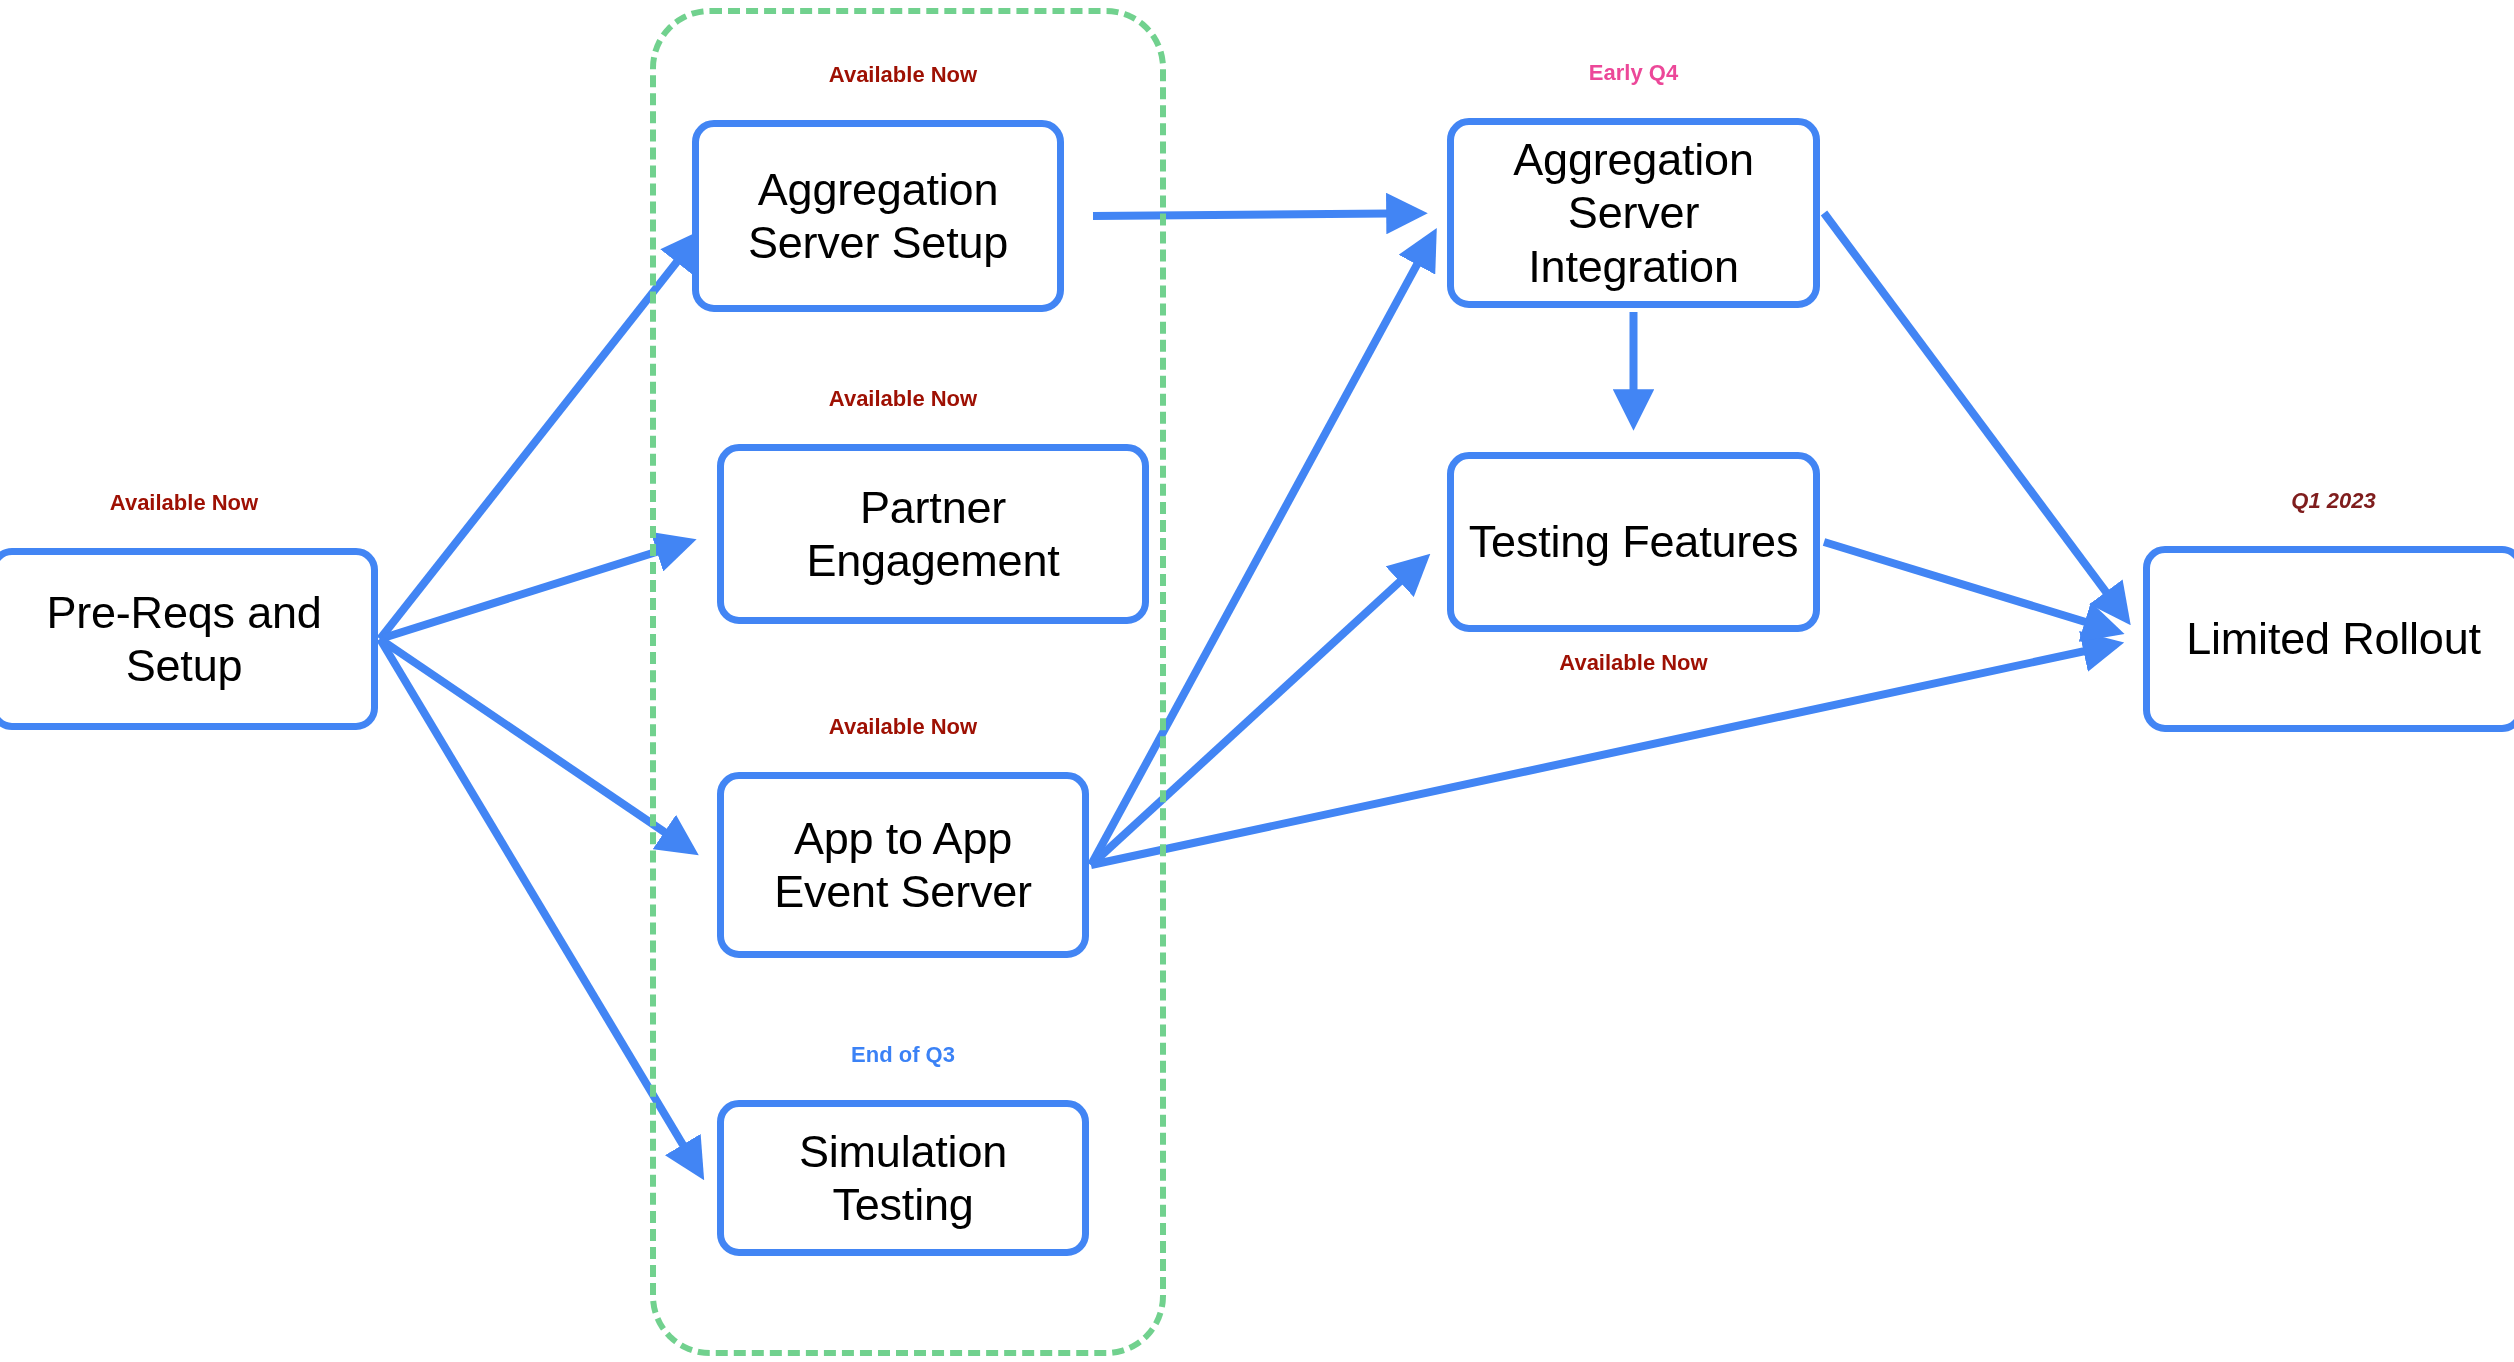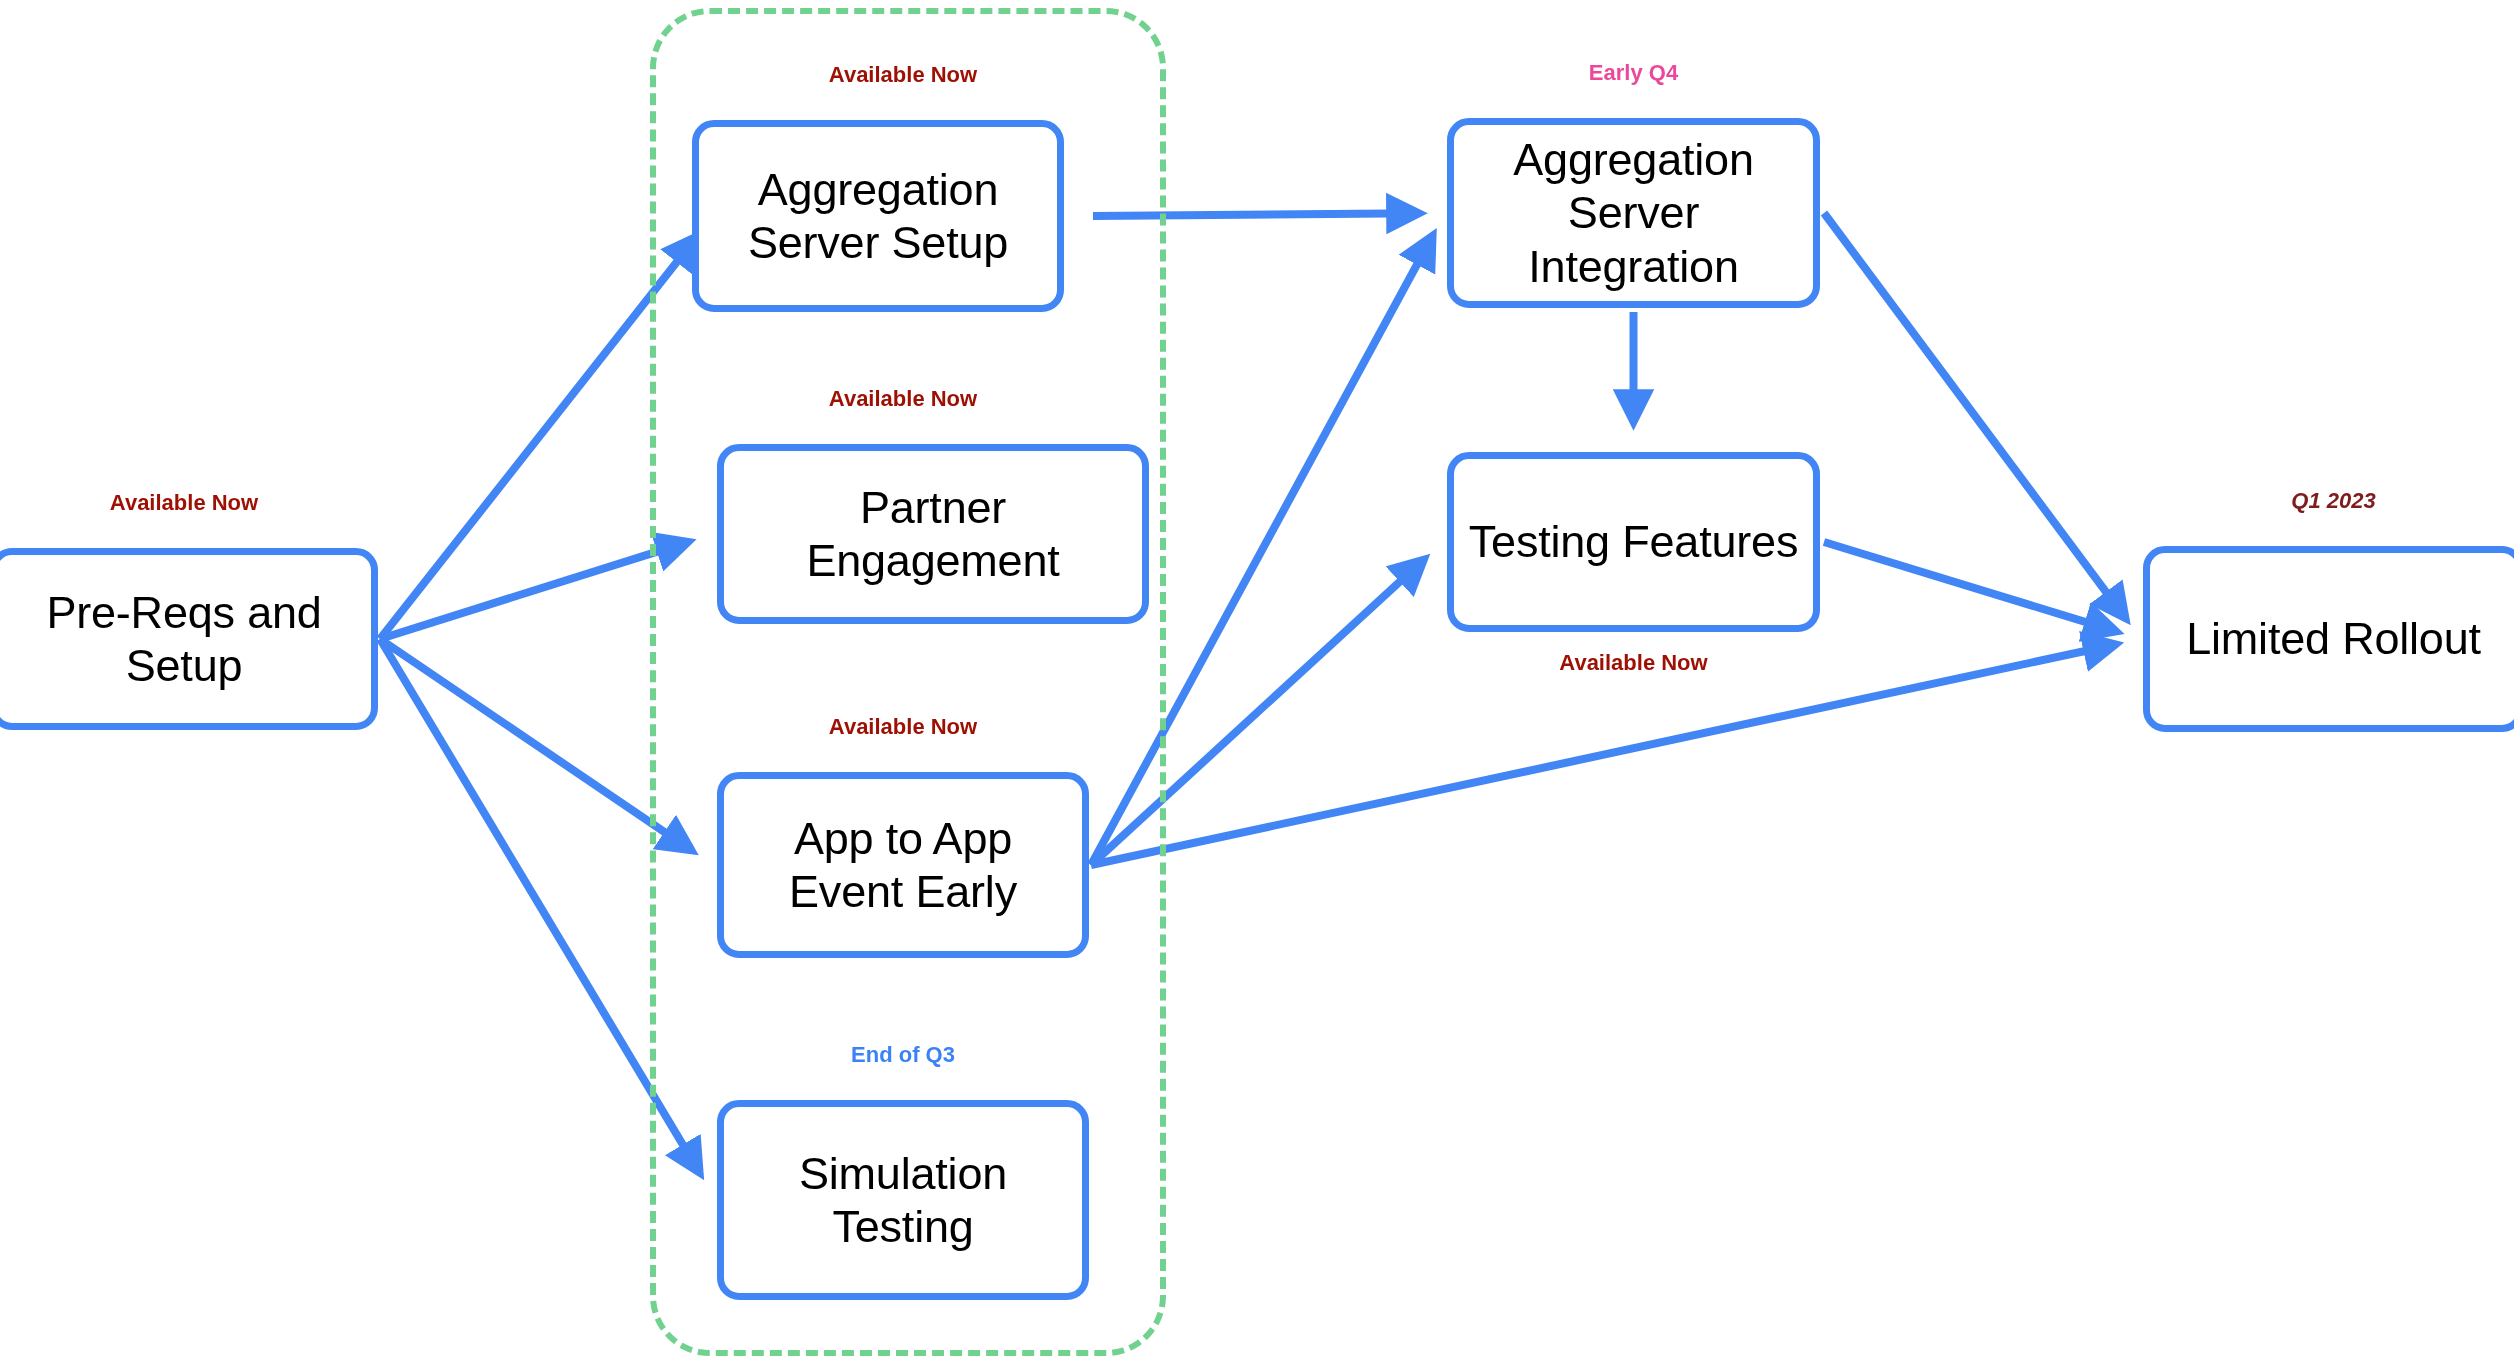--- a/index.html
+++ b/index.html
@@ -82,24 +82,24 @@
       <div class="tag" style="left: 184px; top: 490px; color: rgb(158, 16, 3);">Available Now</div>
       <div class="node" style="left: 692px; top: 120px; width: 372px; height: 192px; border-color: rgb(66, 133, 244);">
         <span>Aggregation Server Setup</span>
       </div>
       <div class="tag" style="left: 903px; top: 62px; color: rgb(158, 16, 3);">Available Now</div>
       <div class="node" style="left: 717px; top: 444px; width: 432px; height: 180px; border-color: rgb(66, 133, 244);">
         <span>Partner Engagement</span>
       </div>
       <div class="tag" style="left: 903px; top: 386px; color: rgb(158, 16, 3);">Available Now</div>
       <div class="node" style="left: 717px; top: 772px; width: 372px; height: 186px; border-color: rgb(66, 133, 244);">
-        <span>App to App Event Early</span>
+        <span>App to App Event Server</span>
       </div>
       <div class="tag" style="left: 903px; top: 714px; color: rgb(158, 16, 3);">Available Now</div>
-      <div class="node" style="left: 717px; top: 1100px; width: 372px; height: 200px; border-color: rgb(66, 133, 244);">
+      <div class="node" style="left: 717px; top: 1100px; width: 372px; height: 156px; border-color: rgb(66, 133, 244);">
         <span>Simulation Testing</span>
       </div>
       <div class="tag" style="left: 903px; top: 1042px; color: #3b82f6;">End of Q3</div>
       <div class="node" style="left: 1447px; top: 118px; width: 373px; height: 190px; border-color: rgb(66, 133, 244); align-items: center;">
         <span>Aggregation Server Integration</span>
       </div>
       <div class="tag" style="left: 1633.5px; top: 60px; color: #ec4899;">Early Q4</div>
       <div class="node" style="left: 1447px; top: 452px; width: 373px; height: 180px; border-color: rgb(66, 133, 244);">
         <span>Testing Features</span>
       </div>

